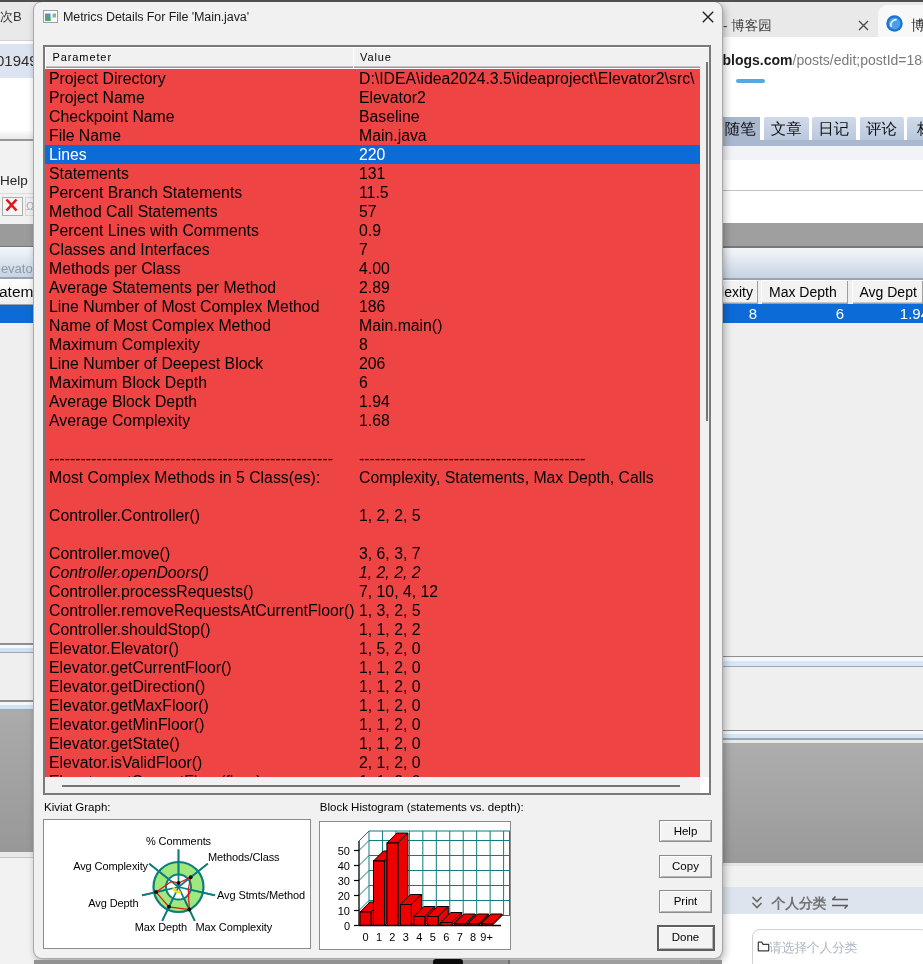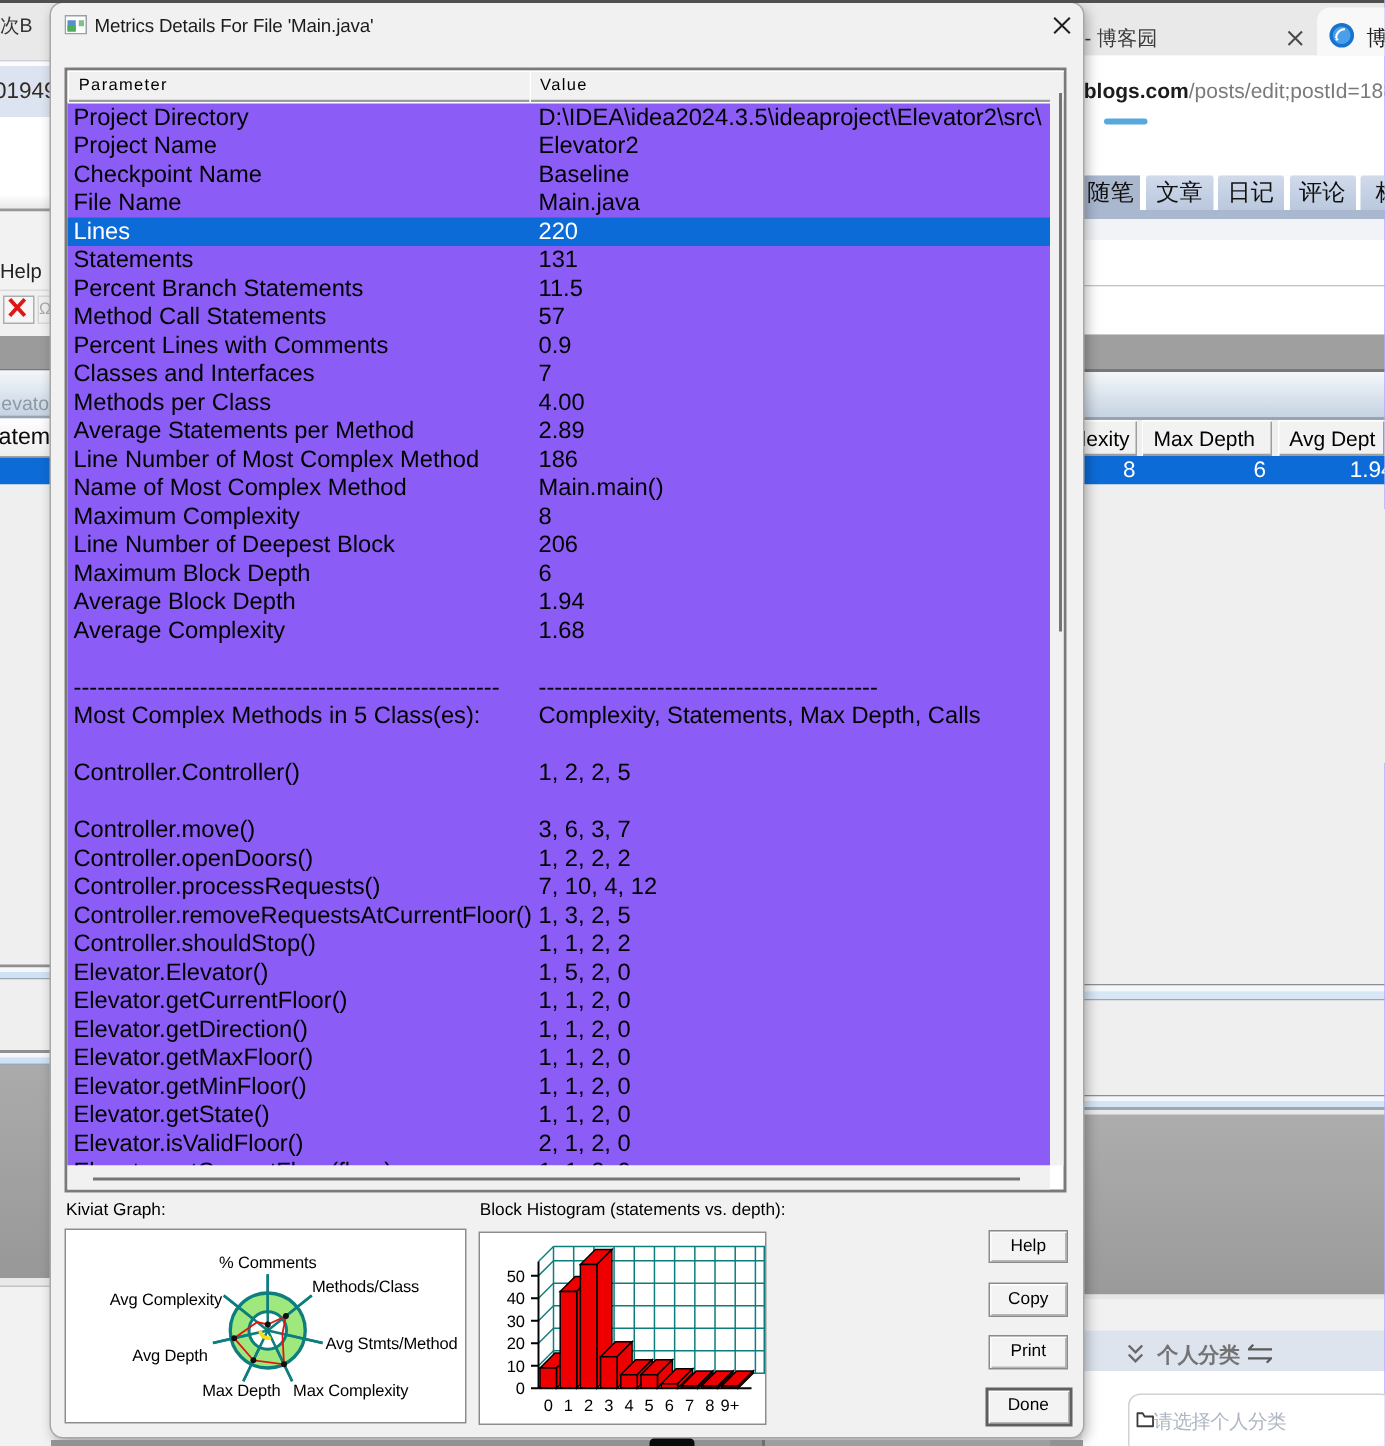--- a/index.html
+++ b/index.html
@@ -7,21 +7,21 @@
 
 #bgL{left:0;top:0;width:36px;height:964px;}
 #bgR{left:721px;top:0;width:202px;height:964px;}
 .band{position:absolute;left:0;right:0;}
 
 #dlg{left:33.5px;top:1.5px;width:688px;height:956px;background:#f1f1f1;border-radius:8px;
   box-shadow:0 0 0 1px #a8a8a8, 2px 3px 9px rgba(0,0,0,0.35);z-index:10;}
 #tframe{left:9.5px;top:43px;width:663.5px;height:746.5px;border:2px solid #7a7a7a;background:#fff;}
 .hcell{position:absolute;top:0;height:21.5px;background:#f1f1f1;box-shadow:inset 1px 1px 0 #fff, inset 0 -1.5px 0 #9a9a9a;}
 .hcell span{position:absolute;left:7.5px;top:0;line-height:21px;font-size:11px;letter-spacing:0.9px;color:#000;}
-#rows{position:absolute;left:0;top:22px;width:655px;height:708.5px;overflow:hidden;background:#8b5cf6;}
+#rows{position:absolute;left:0;top:22px;width:655px;height:708.5px;overflow:hidden;background:#ef4444;}
 .r{position:absolute;left:0;width:100%;height:19px;font-size:15.8px;line-height:19px;white-space:pre;}
 .r .c1{position:absolute;left:4px;}
 .r .c2{position:absolute;left:314px;}
 .hl{background:#0d6bd7;color:#fff;}
 #vsb{position:absolute;right:0;top:15.5px;width:8.5px;bottom:16px;background:#f1f1f1;}
 #vthumb{position:absolute;right:0.5px;top:0px;width:2px;height:359px;background:#757575;}
 #hsb{position:absolute;left:0;bottom:0;height:16px;width:655px;background:#f1f1f1;}
 #hthumb{position:absolute;left:17px;top:7.5px;height:2.5px;width:618px;background:#757575;}
 .btn{position:absolute;left:625.5px;width:51px;height:20.5px;background:#f3f3f3;border:1px solid #8b8b8b;
  box-shadow:inset 1px 1px 0 #fdfdfd, inset -1px -1px 0 #b5b5b5;font-size:11.5px;text-align:center;line-height:20px;color:#000;}
@@ -204,21 +204,21 @@
         <div class="r " style="top:285px;"><span class="c1">Line Number of Deepest Block</span><span class="c2">206</span></div>
         <div class="r " style="top:304px;"><span class="c1">Maximum Block Depth</span><span class="c2">6</span></div>
         <div class="r " style="top:323px;"><span class="c1">Average Block Depth</span><span class="c2">1.94</span></div>
         <div class="r " style="top:342px;"><span class="c1">Average Complexity</span><span class="c2">1.68</span></div>
         <div class="r " style="top:361px;"><span class="c1"></span><span class="c2"></span></div>
         <div class="r " style="top:380px;"><span class="c1">------------------------------------------------------</span><span class="c2">-------------------------------------------</span></div>
         <div class="r " style="top:399px;"><span class="c1">Most Complex Methods in 5 Class(es):</span><span class="c2">Complexity, Statements, Max Depth, Calls</span></div>
         <div class="r " style="top:418px;"><span class="c1"></span><span class="c2"></span></div>
         <div class="r " style="top:437px;"><span class="c1">Controller.Controller()</span><span class="c2">1, 2, 2, 5</span></div>
         <div class="r " style="top:475px;"><span class="c1">Controller.move()</span><span class="c2">3, 6, 3, 7</span></div>
-        <div class="r " style="top:494px;"><span class="c1">Controller.openDoors()</span><span class="c2">1, 2, 2, 2</span></div>
+        <div class="r " style="top:494px;font-style:italic;"><span class="c1">Controller.openDoors()</span><span class="c2">1, 2, 2, 2</span></div>
         <div class="r " style="top:513px;"><span class="c1">Controller.processRequests()</span><span class="c2">7, 10, 4, 12</span></div>
         <div class="r " style="top:532px;"><span class="c1">Controller.removeRequestsAtCurrentFloor()</span><span class="c2">1, 3, 2, 5</span></div>
         <div class="r " style="top:551px;"><span class="c1">Controller.shouldStop()</span><span class="c2">1, 1, 2, 2</span></div>
         <div class="r " style="top:570px;"><span class="c1">Elevator.Elevator()</span><span class="c2">1, 5, 2, 0</span></div>
         <div class="r " style="top:589px;"><span class="c1">Elevator.getCurrentFloor()</span><span class="c2">1, 1, 2, 0</span></div>
         <div class="r " style="top:608px;"><span class="c1">Elevator.getDirection()</span><span class="c2">1, 1, 2, 0</span></div>
         <div class="r " style="top:627px;"><span class="c1">Elevator.getMaxFloor()</span><span class="c2">1, 1, 2, 0</span></div>
         <div class="r " style="top:646px;"><span class="c1">Elevator.getMinFloor()</span><span class="c2">1, 1, 2, 0</span></div>
         <div class="r " style="top:665px;"><span class="c1">Elevator.getState()</span><span class="c2">1, 1, 2, 0</span></div>
         <div class="r " style="top:684px;"><span class="c1">Elevator.isValidFloor()</span><span class="c2">2, 1, 2, 0</span></div>

